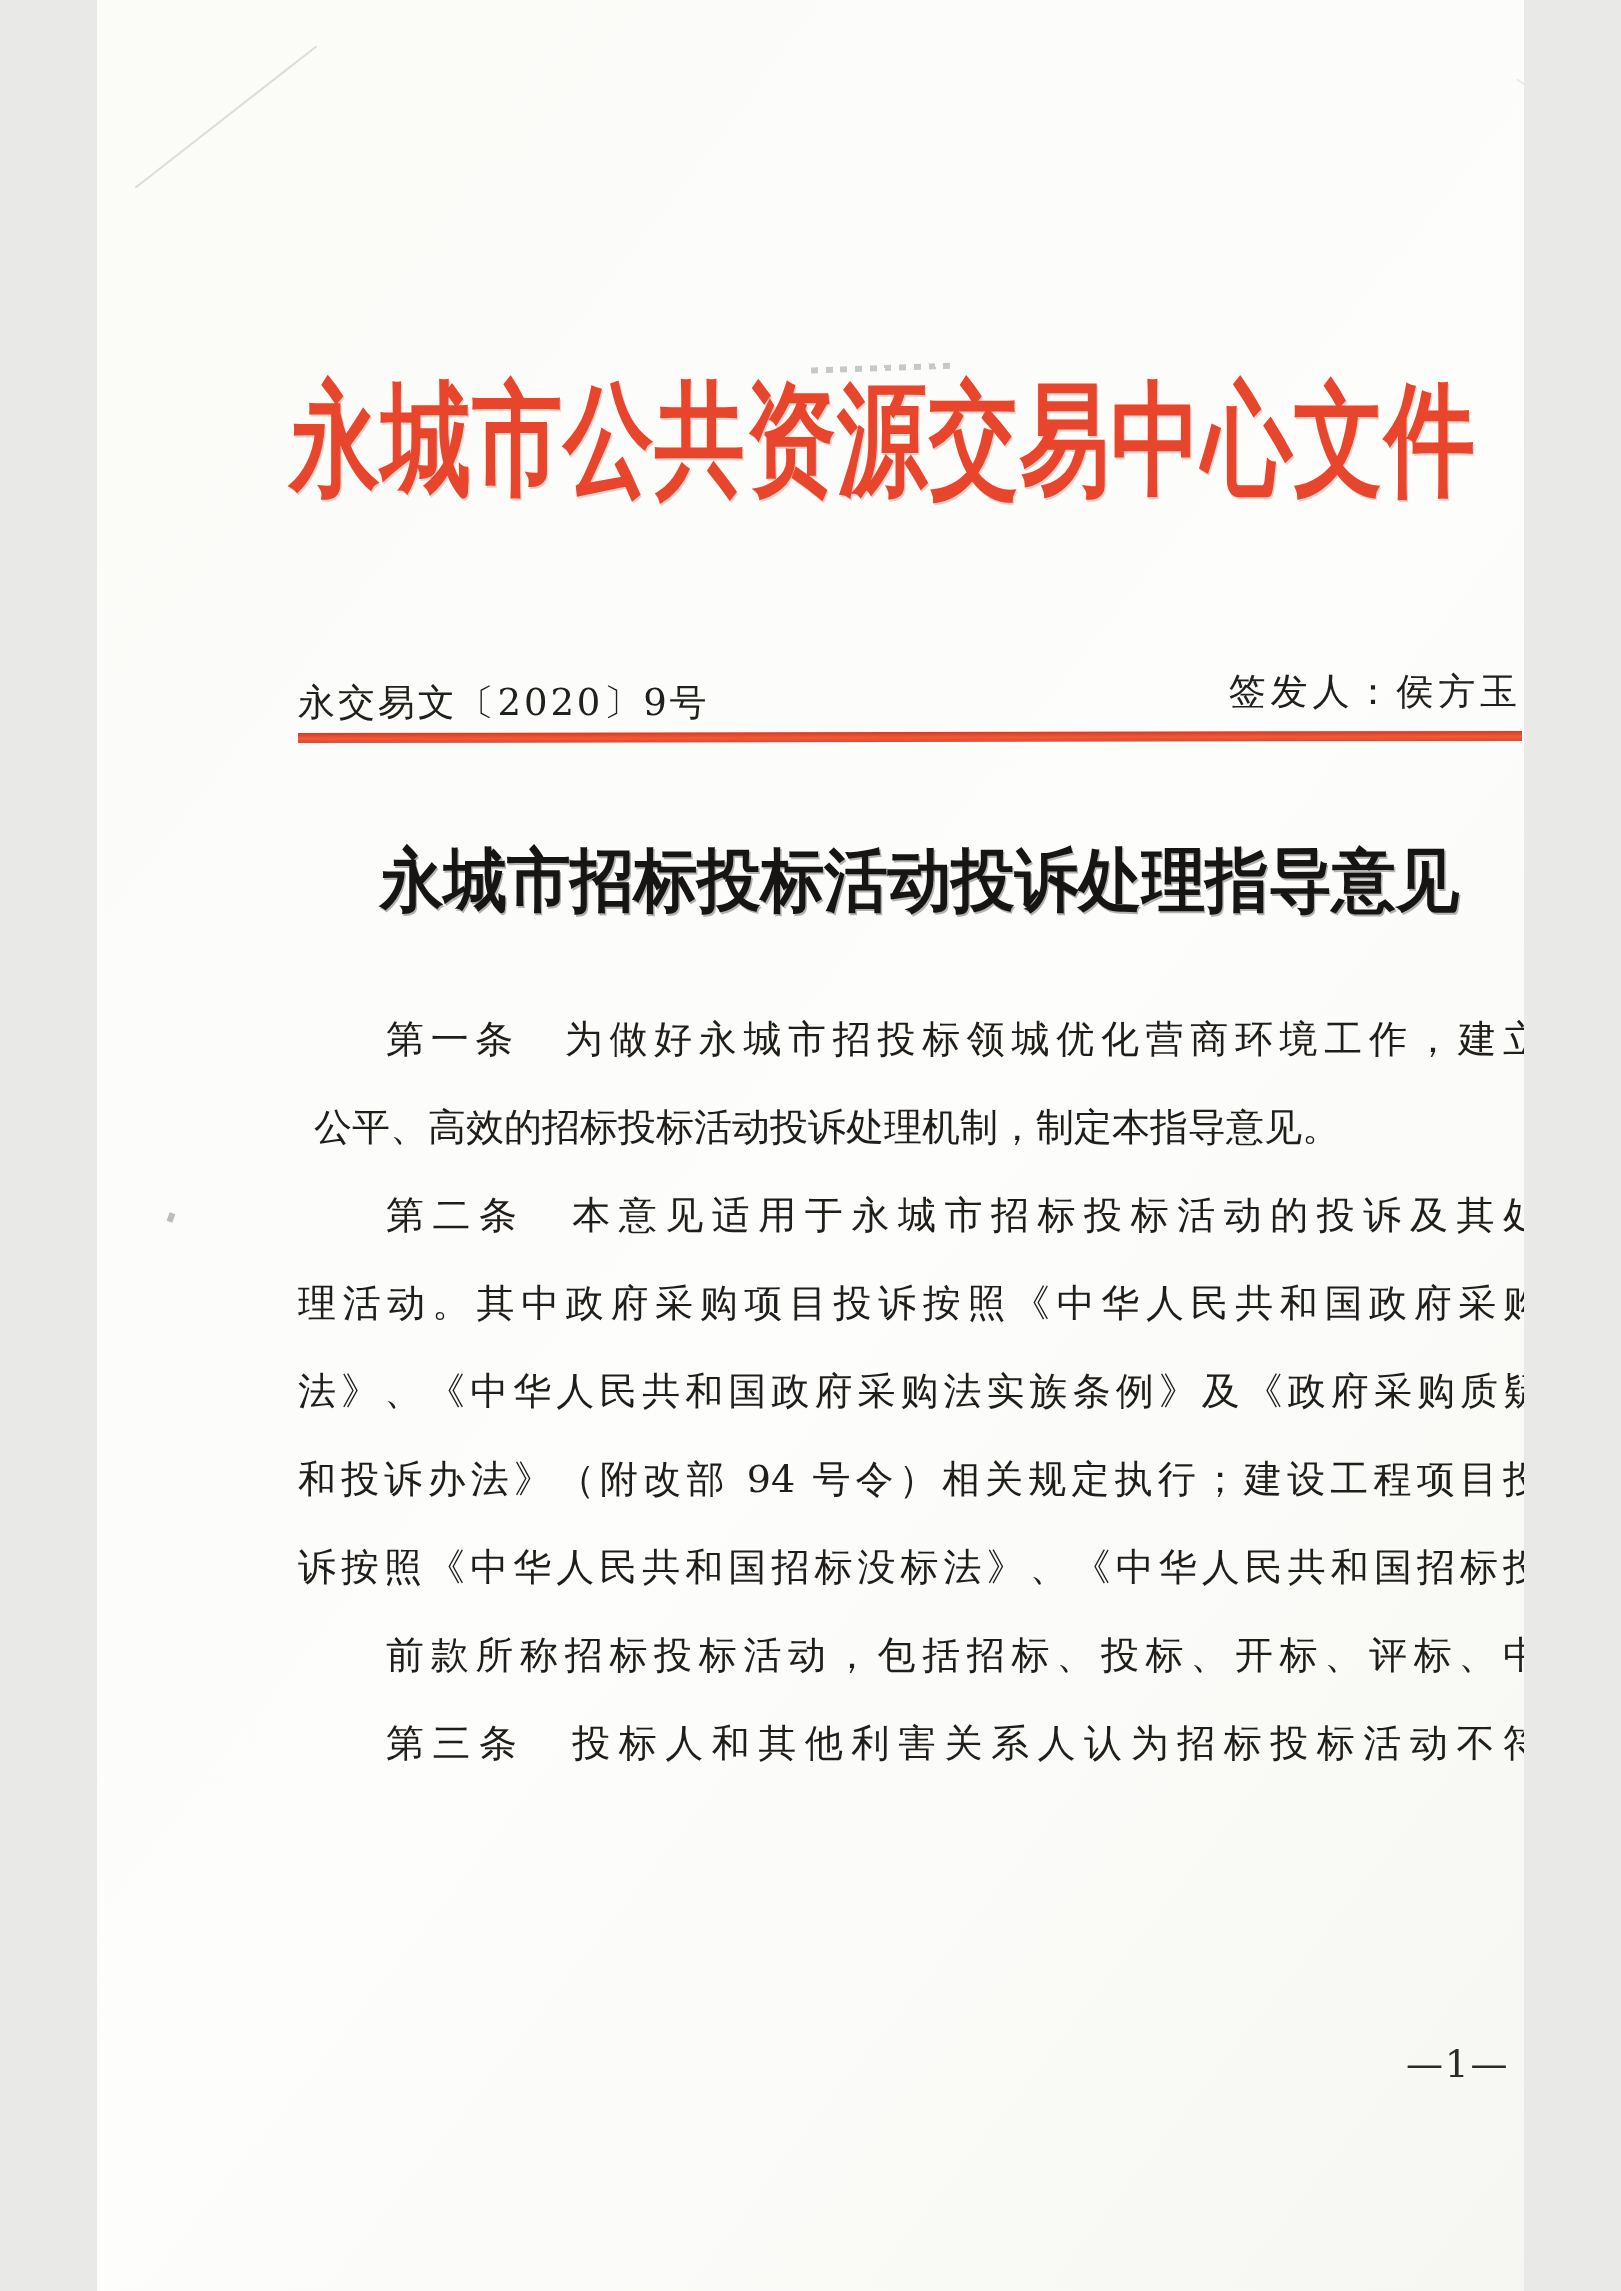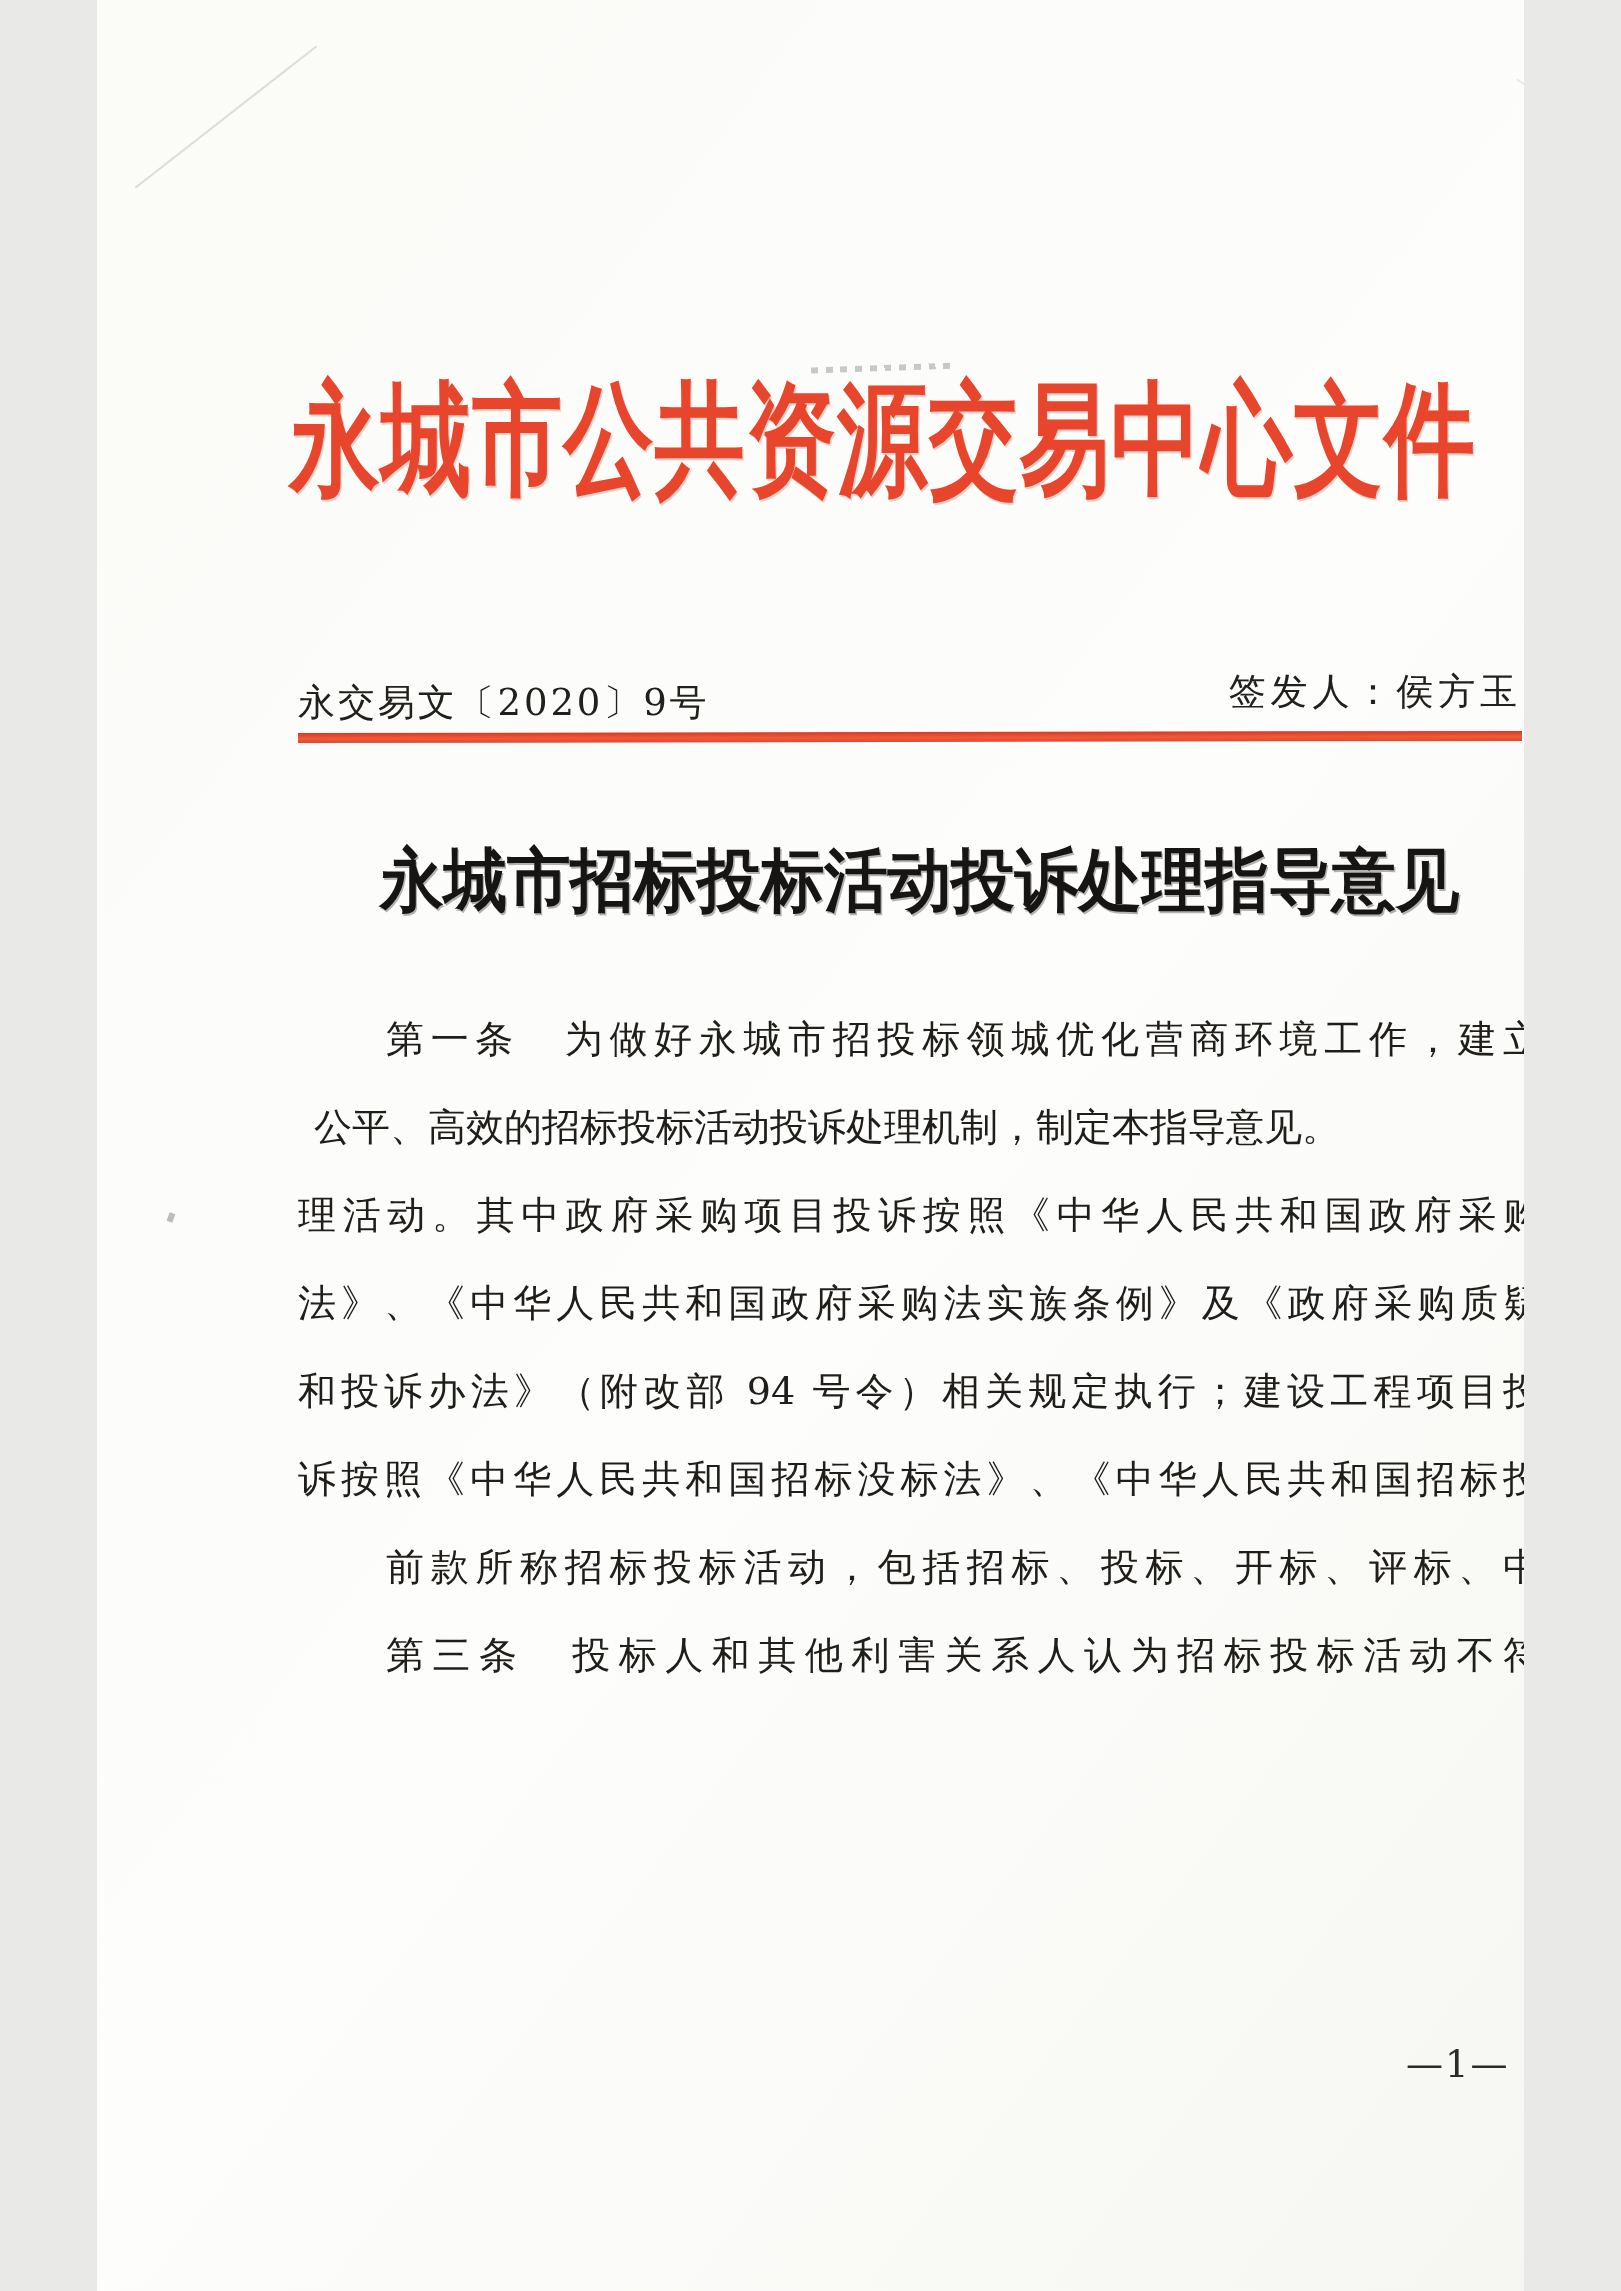--- a/index.html
+++ b/index.html
@@ -82,20 +82,21 @@
     <span class="signer">签发人：侯方玉</span>
   </div>
 
   <div class="red-rule"></div>
 
   <div class="doc-title">永城市招标投标活动投诉处理指导意见</div>
 
   <div class="body-text">
     <div class="line indent">第一条　为做好永城市招投标领城优化营商环境工作，建立</div>
     <div class="line end">公平、高效的招标投标活动投诉处理机制，制定本指导意见。</div>
+    <div class="line indent">第二条　本意见适用于永城市招标投标活动的投诉及其处</div>
     <div class="line">理活动。其中政府采购项目投诉按照《中华人民共和国政府采购</div>
     <div class="line">法》、《中华人民共和国政府采购法实族条例》及《政府采购质疑</div>
     <div class="line">和投诉办法》（附改部 94 号令）相关规定执行；建设工程项目投</div>
     <div class="line">诉按照《中华人民共和国招标没标法》、《中华人民共和国招标投</div>
     <div class="line indent">前款所称招标投标活动，包括招标、投标、开标、评标、中</div>
     <div class="line indent">第三条　投标人和其他利害关系人认为招标投标活动不符</div>
   </div>
 
   <div class="page-number">—1—</div>
 

